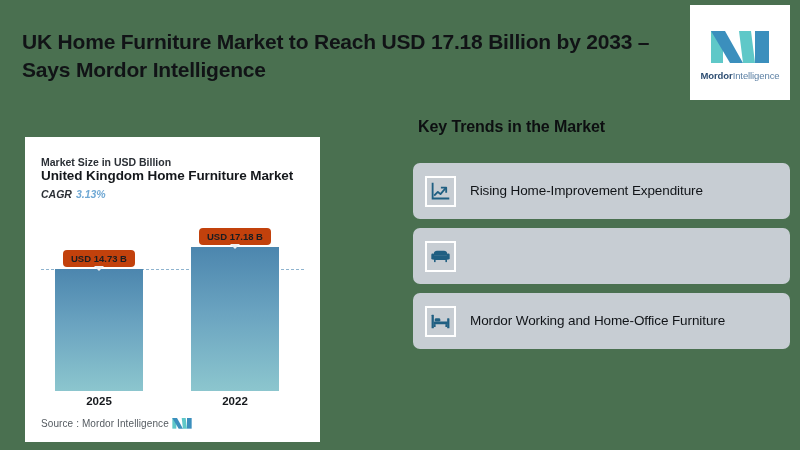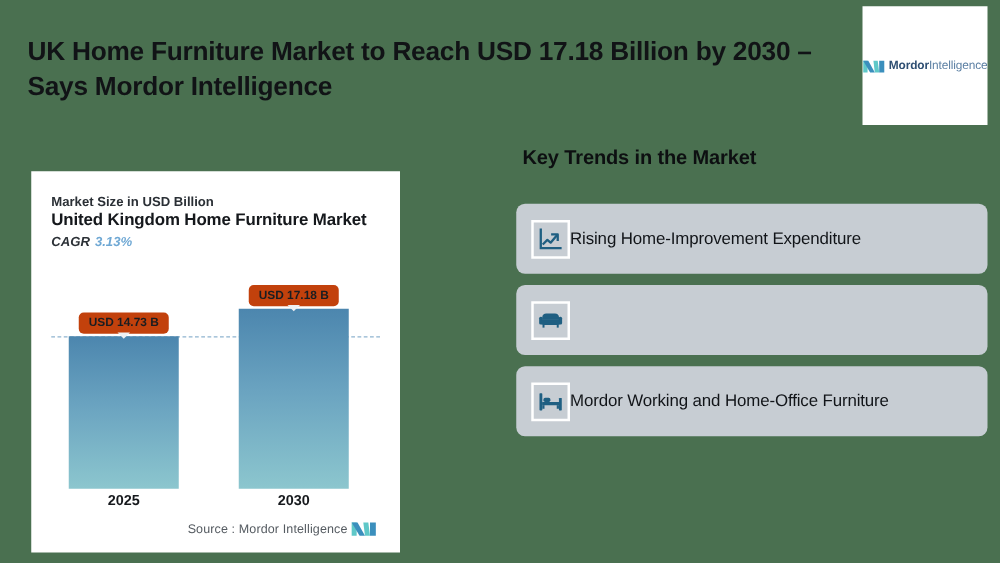--- a/index.html
+++ b/index.html
@@ -30,21 +30,21 @@
     color: #111316;
   }
 
   
   #logo-card {
     position: absolute;
     right: 10px; top: 5px;
     width: 100px; height: 95px;
     background: #ffffff;
     display: flex;
-    flex-direction: row;
+    flex-direction: column;
     align-items: center;
     justify-content: center;
     gap: 3px;
   }
   #logo-mark { width: 62px; height: 42px; display: block; }
   #logo-word {
     font-size: 9.5px;
     white-space: nowrap;
     letter-spacing: -0.1px;
   }
@@ -149,21 +149,21 @@
   }
   .xlabel.x0 { left: 14px; }
   .xlabel.x1 { left: 150px; }
 
   #chart-footer {
     position: absolute;
     left: 16px; right: 16px;
     bottom: 12px;
     display: flex;
     align-items: center;
-    justify-content: flex-end;
+    justify-content: flex-start;
   }
   #source-text {
     font-size: 10px;
     color: #555b61;
     letter-spacing: 0.1px;
   }
   #footer-logo { width: 26px; height: 14px; display: block; }
 
   
   #trends-heading {
@@ -175,21 +175,21 @@
     letter-spacing: -0.1px;
   }
   #trends-list {
     position: absolute;
     left: 413px; top: 163px;
     width: 377px;
   }
   .trend-card {
     display: flex;
     align-items: center;
-    gap: 0;
+    gap: 14px;
     background: #c7cdd3;
     border-radius: 7px;
     padding: 9px 12px;
     margin-bottom: 9px;
     min-height: 56px;
   }
   .trend-icon-box {
     flex: 0 0 auto;
     width: 31px; height: 31px;
     border: 2.5px solid #ffffff;
@@ -202,21 +202,21 @@
     font-size: 13.5px;
     color: #111418;
     line-height: 1.3;
     letter-spacing: -0.1px;
   }
 </style>
 </head>
 <body>
 
 <div id="header">
-  <div id="headline">UK Home Furniture Market to Reach USD 17.18 Billion by 2030 – Says Mordor Intelligence</div>
+  <div id="headline">UK Home Furniture Market to Reach USD 17.18 Billion by 2033 – Says Mordor Intelligence</div>
 
   <div id="logo-card">
     <svg id="logo-mark" viewBox="0 0 62 42">
       <polygon points="2,6 14,6 14,38 2,38" fill="#5fc8c8"></polygon>
       <polygon points="2,6 16,6 34,38 21,38" fill="#3b8fbd"></polygon>
       <polygon points="34,38 30,6 42,6 46,38" fill="#5fc8c8"></polygon>
       <polygon points="46,6 60,6 60,38 46,38" fill="#3b8fbd"></polygon>
     </svg>
     <div id="logo-word">
       <span class="b">Mordor</span><span class="l">Intelligence</span>
@@ -240,21 +240,21 @@
     </div>
 
     <div class="bar-group g1">
       <div class="value-pill" style="bottom:146px;">USD 17.18 B</div>
       <div class="bar b1"></div>
     </div>
   </div>
 
   <div id="xlabels">
     <div class="xlabel x0">2025</div>
-    <div class="xlabel x1">2030</div>
+    <div class="xlabel x1">2022</div>
   </div>
 
   <div id="chart-footer">
     <div id="source-text">Source :  Mordor Intelligence</div>
     <svg id="footer-logo" viewBox="0 0 62 42">
       <polygon points="2,6 14,6 14,38 2,38" fill="#5fc8c8"></polygon>
       <polygon points="2,6 16,6 34,38 21,38" fill="#3b8fbd"></polygon>
       <polygon points="34,38 30,6 42,6 46,38" fill="#5fc8c8"></polygon>
       <polygon points="46,6 60,6 60,38 46,38" fill="#3b8fbd"></polygon>
     </svg>

